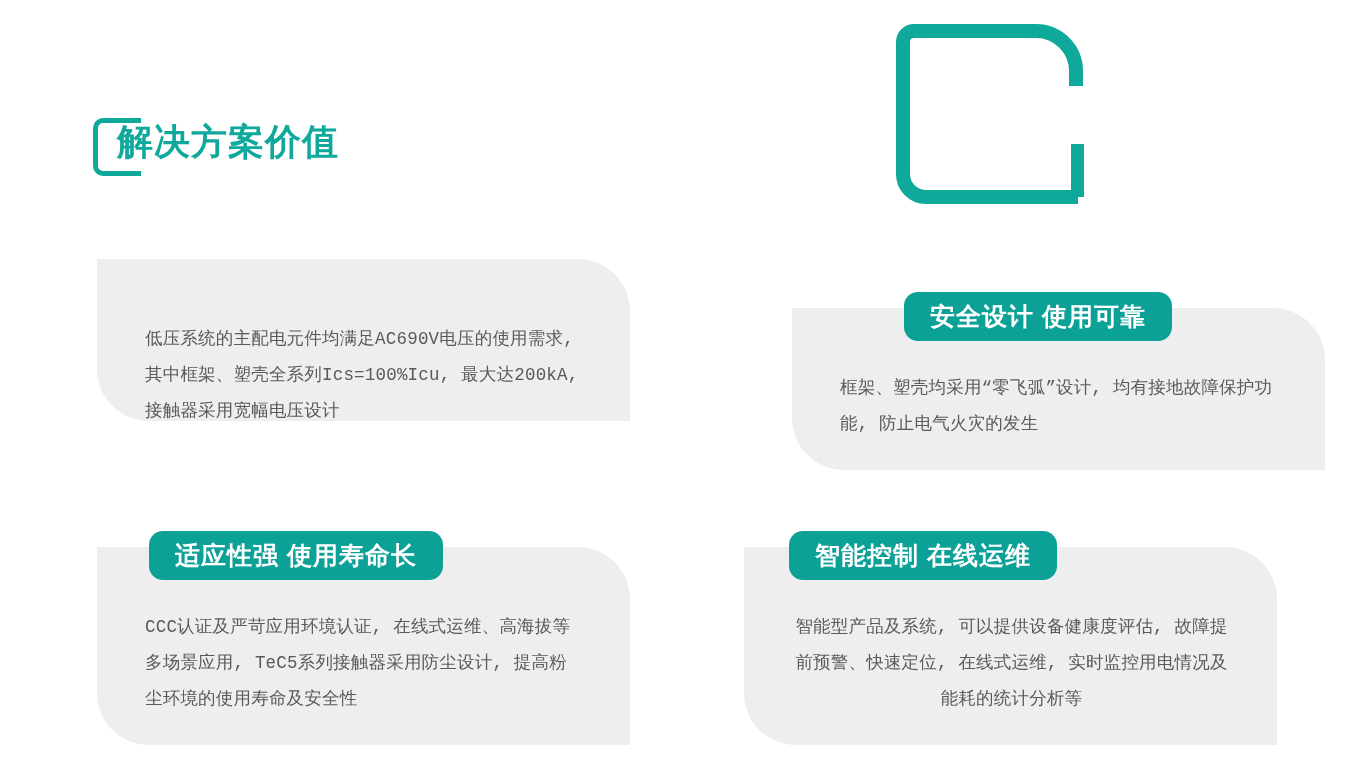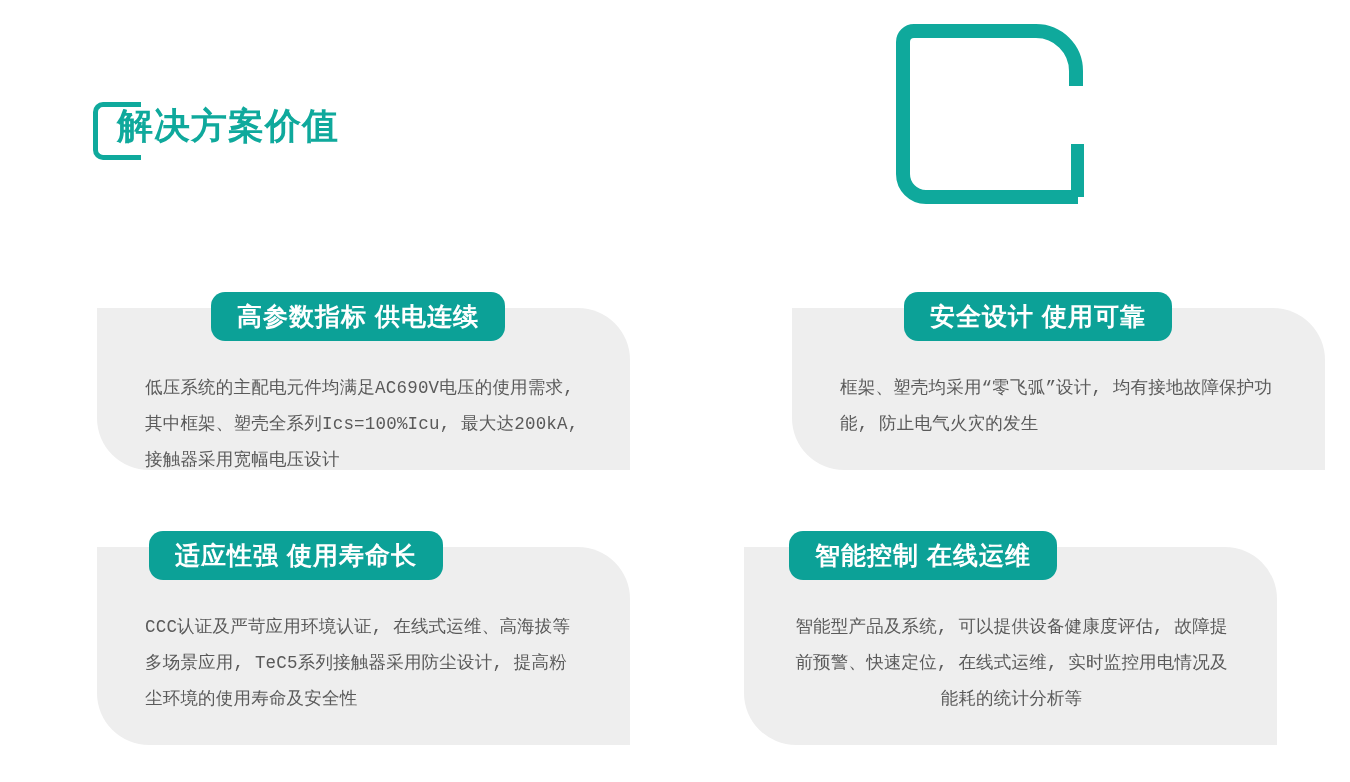--- a/index.html
+++ b/index.html
@@ -13,21 +13,21 @@
     font-family: "Liberation Sans", "DejaVu Sans", sans-serif;
     position: relative;
     overflow: hidden;
     -webkit-font-smoothing: antialiased;
   }
 
   
   .page-heading {
     position: absolute;
     left: 93px;
-    top: 96px;
+    top: 112px;
     width: 420px;
     height: 70px;
   }
   .heading-bracket {
     position: absolute;
     left: 0;
     top: 6px;
     width: 34px;
     height: 58px;
     border: 5px solid #0FA99C;
@@ -158,21 +158,20 @@
 
     <path d="M 26 7 L 140 7 A 40 40 0 0 1 180 47 L 180 62" fill="none" stroke="#0FA99C" stroke-width="14" stroke-linecap="butt"></path>
 
     <path d="M 26 7 L 18 7 A 11 11 0 0 0 7 18 L 7 150 A 23 23 0 0 0 30 173 L 182 173" fill="none" stroke="#0FA99C" stroke-width="14" stroke-linecap="butt"></path>
 
     <path d="M 182 173 L 182 120" fill="none" stroke="#0FA99C" stroke-width="14" stroke-linecap="butt"></path>
   </svg>
 </div>
 
 <div class="card" id="card-0">
-  <div class="card-badge">高参数指标 供电连续</div>
   <div class="card-body">
     <div class="card-desc">低压系统的主配电元件均满足AC690V电压的使用需求, 其中框架、塑壳全系列Ics=100%Icu, 最大达200kA, 接触器采用宽幅电压设计</div>
   </div>
 </div>
 
 <div class="card" id="card-1">
   <div class="card-badge">安全设计 使用可靠</div>
   <div class="card-body">
     <div class="card-desc">框架、塑壳均采用“零飞弧”设计, 均有接地故障保护功能, 防止电气火灾的发生</div>
   </div>

